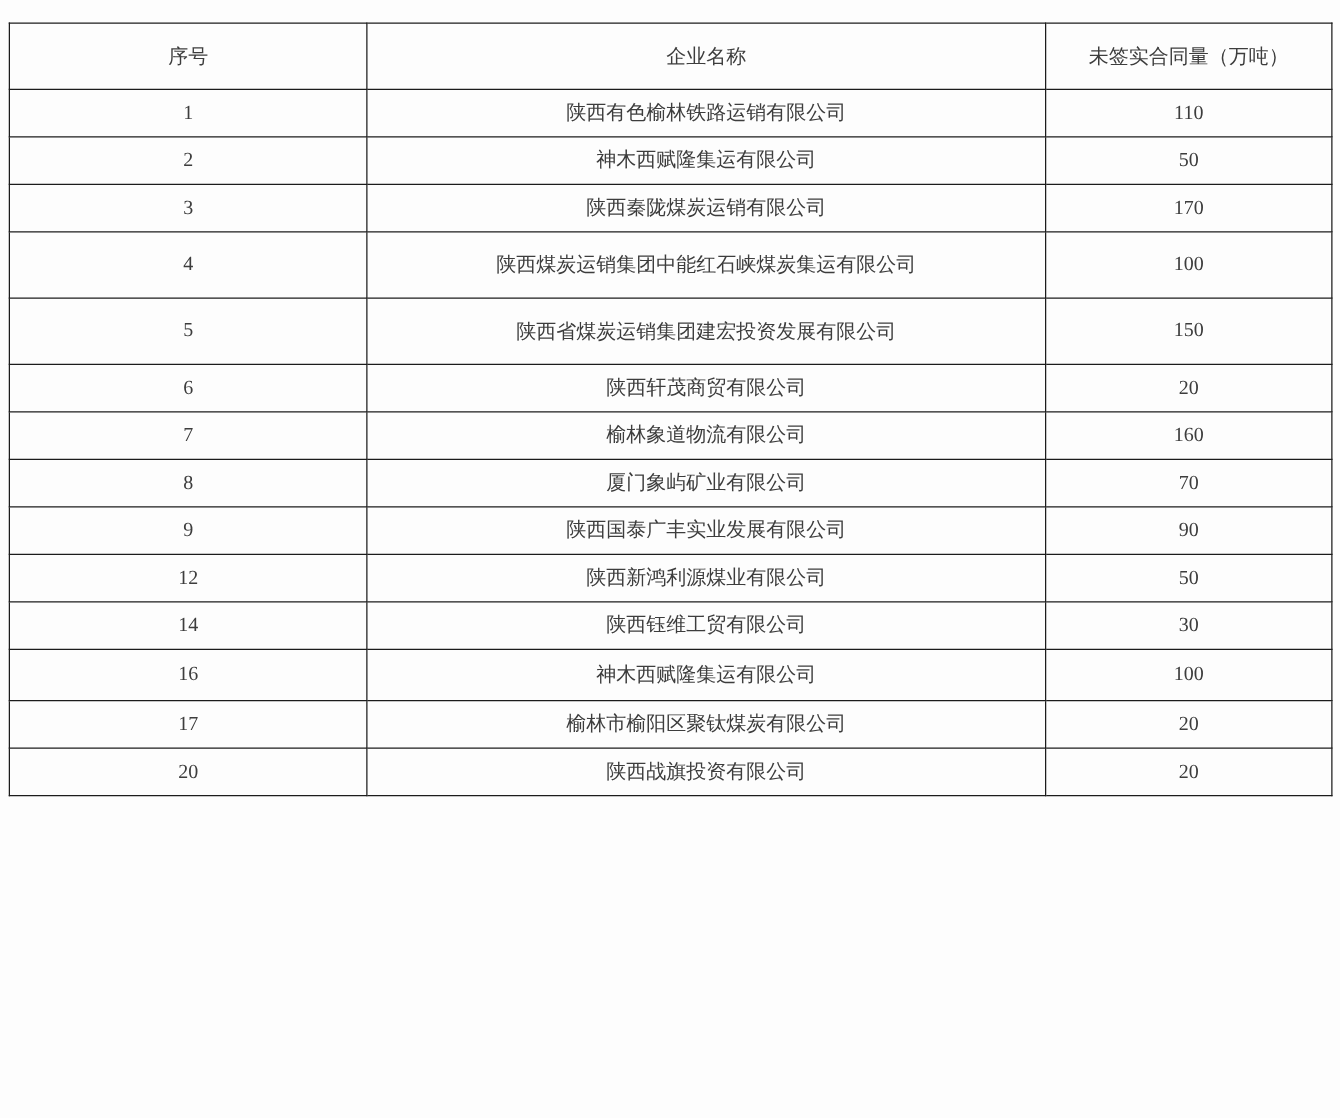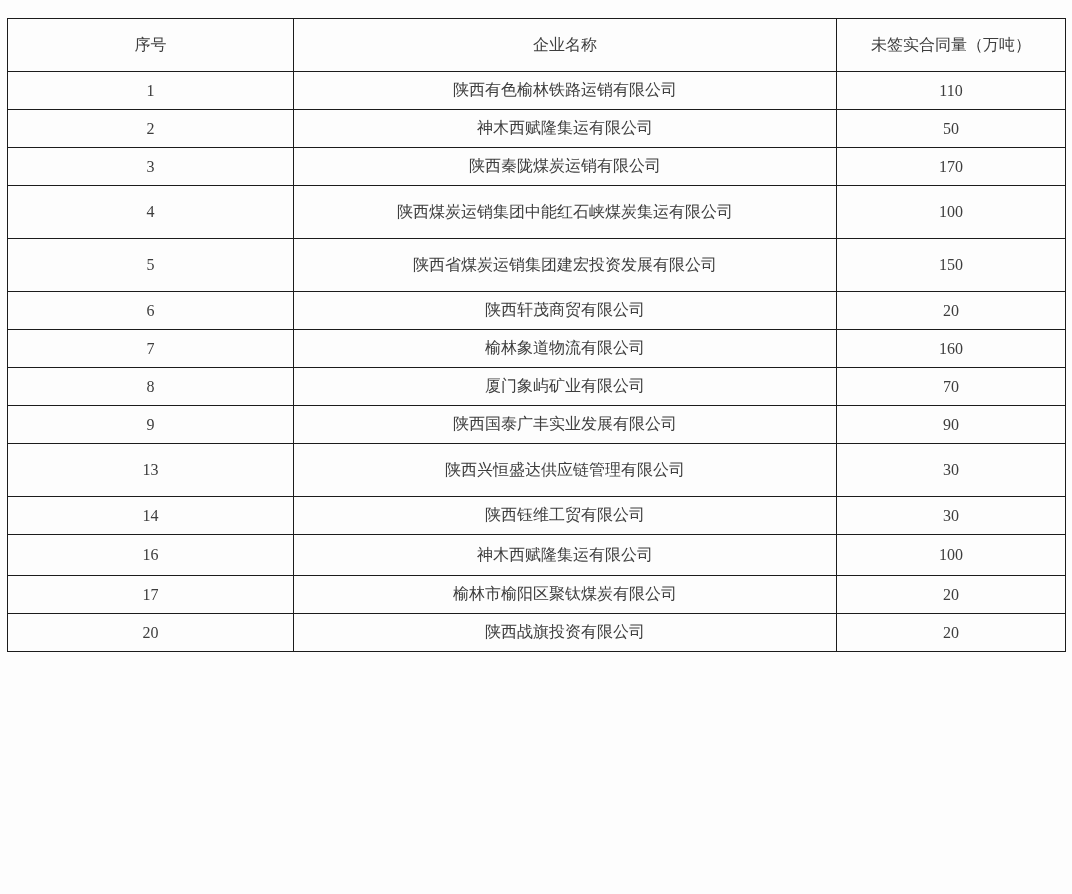--- a/index.html
+++ b/index.html
@@ -108,24 +108,24 @@
         <tr>
           <td>8</td>
           <td>厦门象屿矿业有限公司</td>
           <td>70</td>
         </tr>
         <tr>
           <td>9</td>
           <td>陕西国泰广丰实业发展有限公司</td>
           <td>90</td>
         </tr>
-        <tr class="tall">
-          <td>13</td>
-          <td>陕西兴恒盛达供应链管理有限公司</td>
-          <td>30</td>
+        <tr>
+          <td>12</td>
+          <td>陕西新鸿利源煤业有限公司</td>
+          <td>50</td>
         </tr>
         <tr>
           <td>14</td>
           <td>陕西钰维工贸有限公司</td>
           <td>30</td>
         </tr>
         <tr class="mid">
           <td>16</td>
           <td>神木西赋隆集运有限公司</td>
           <td>100</td>

